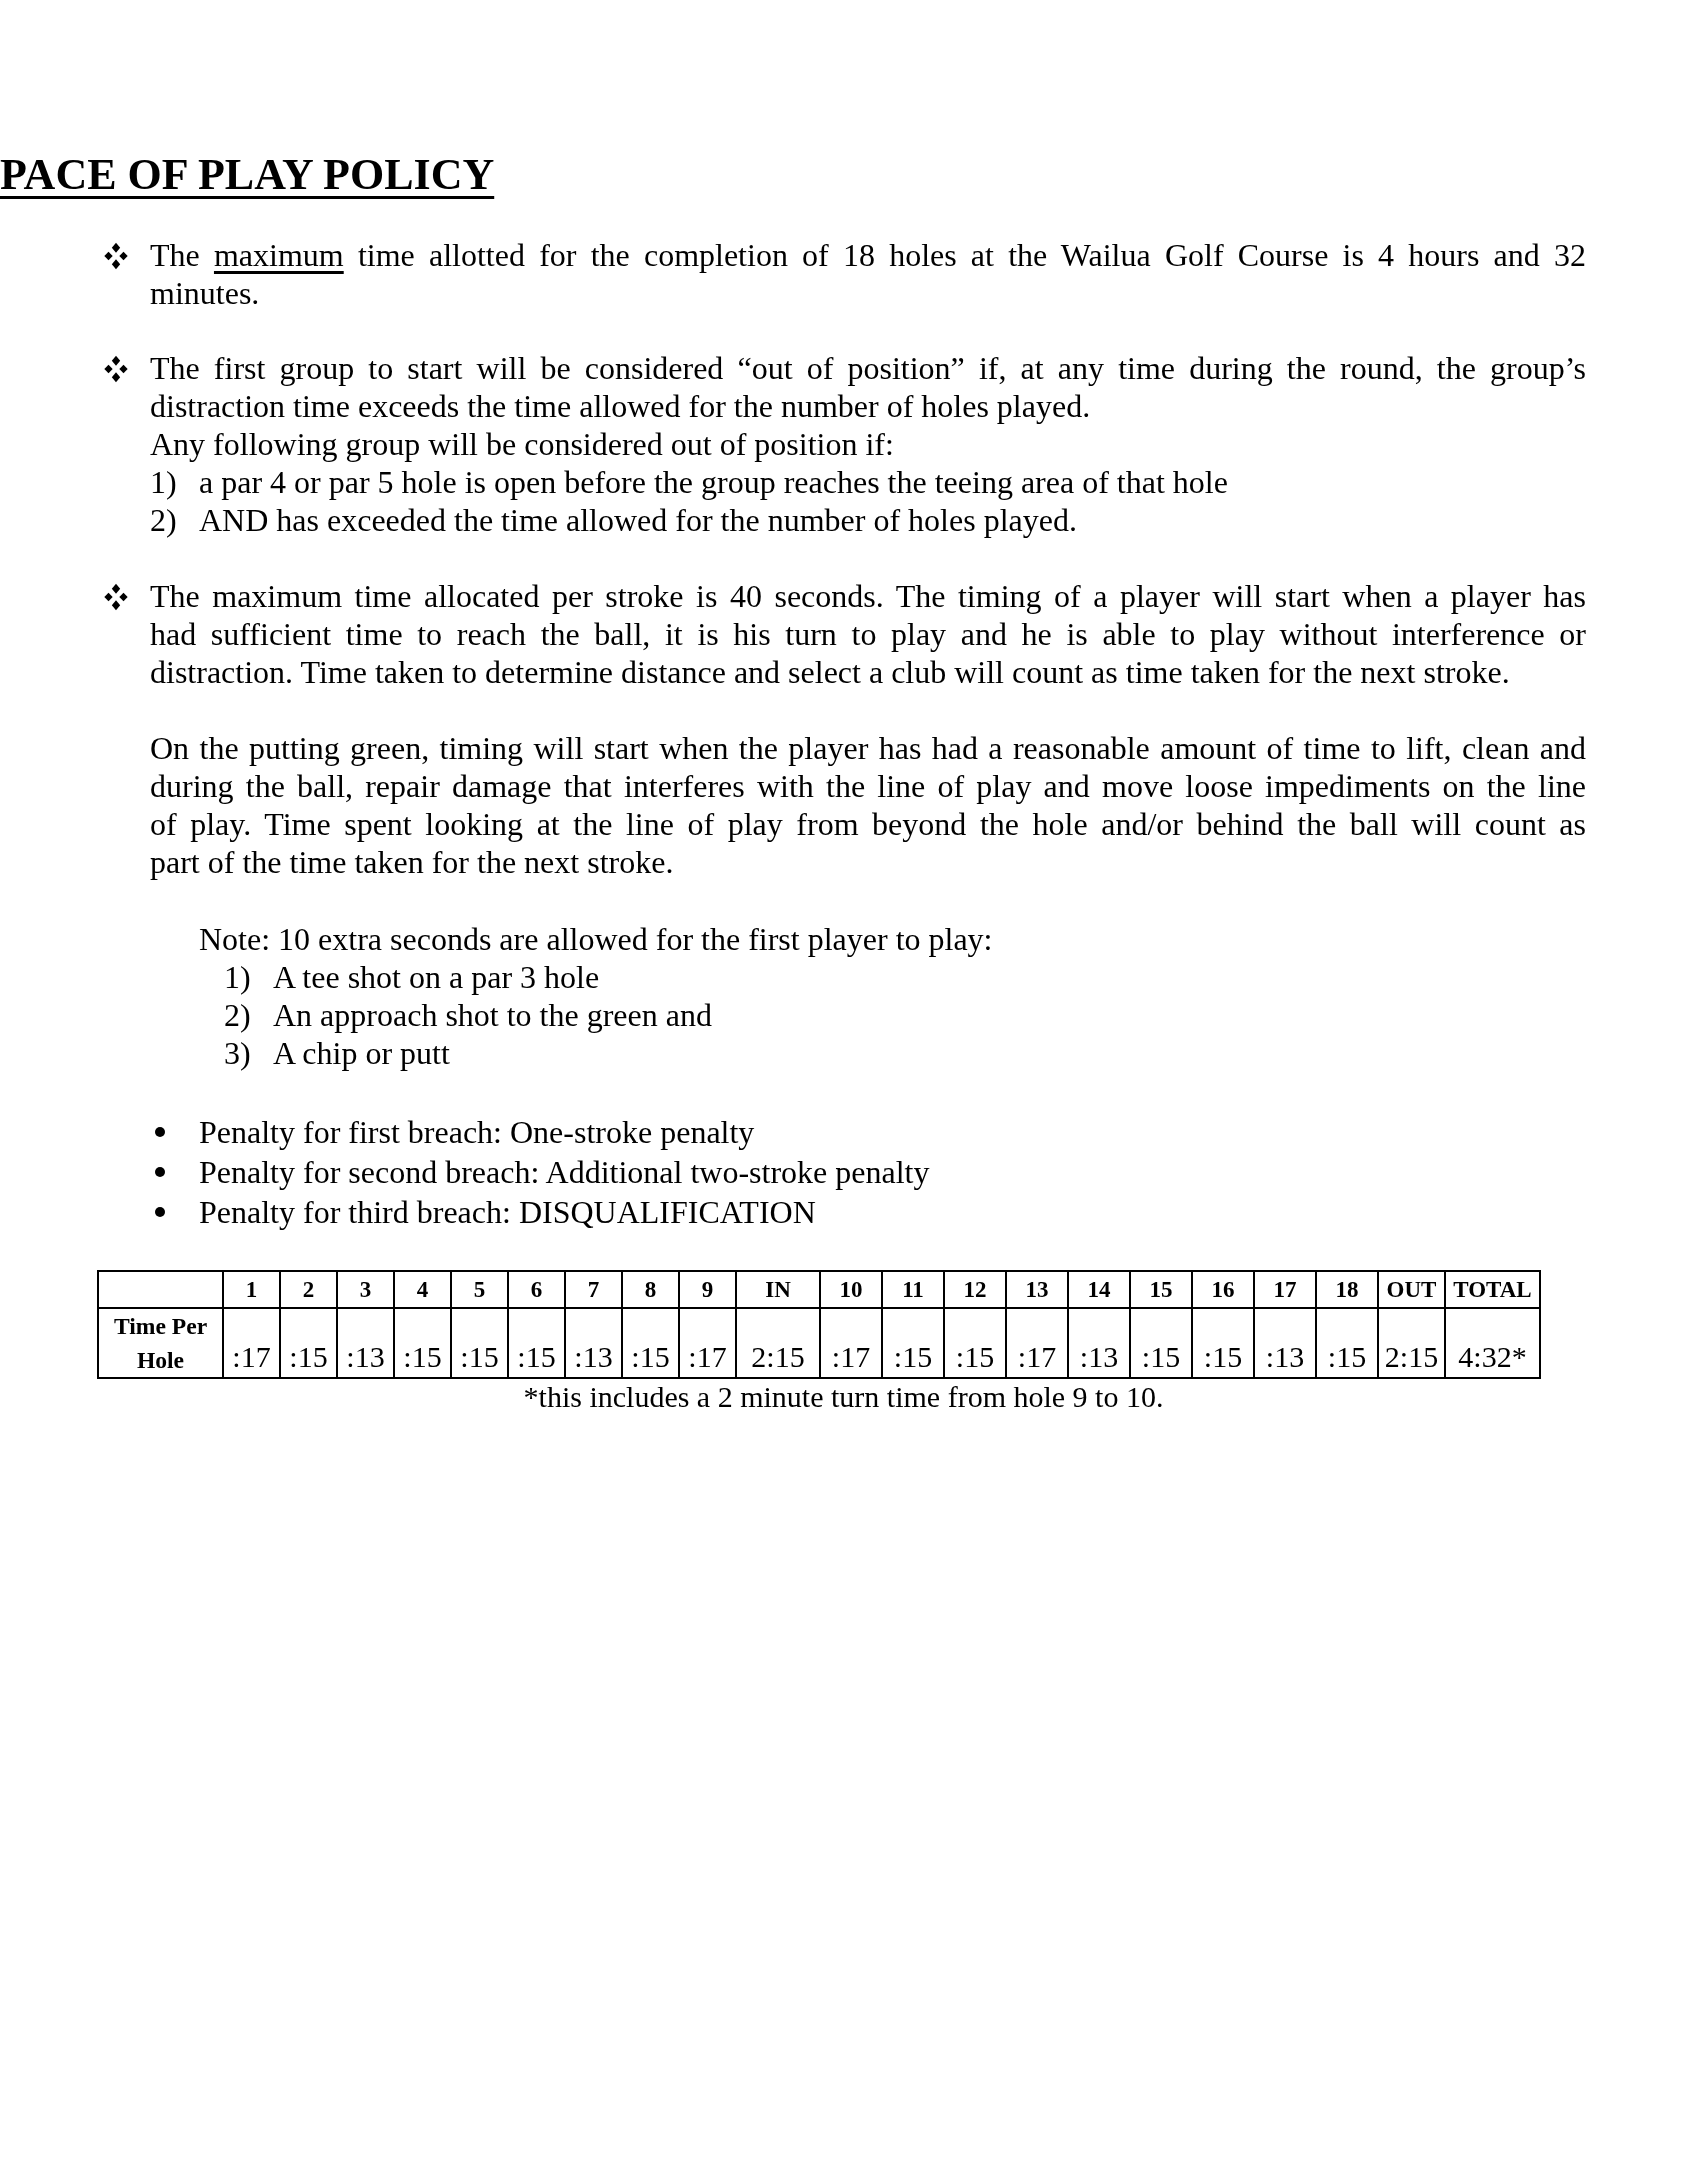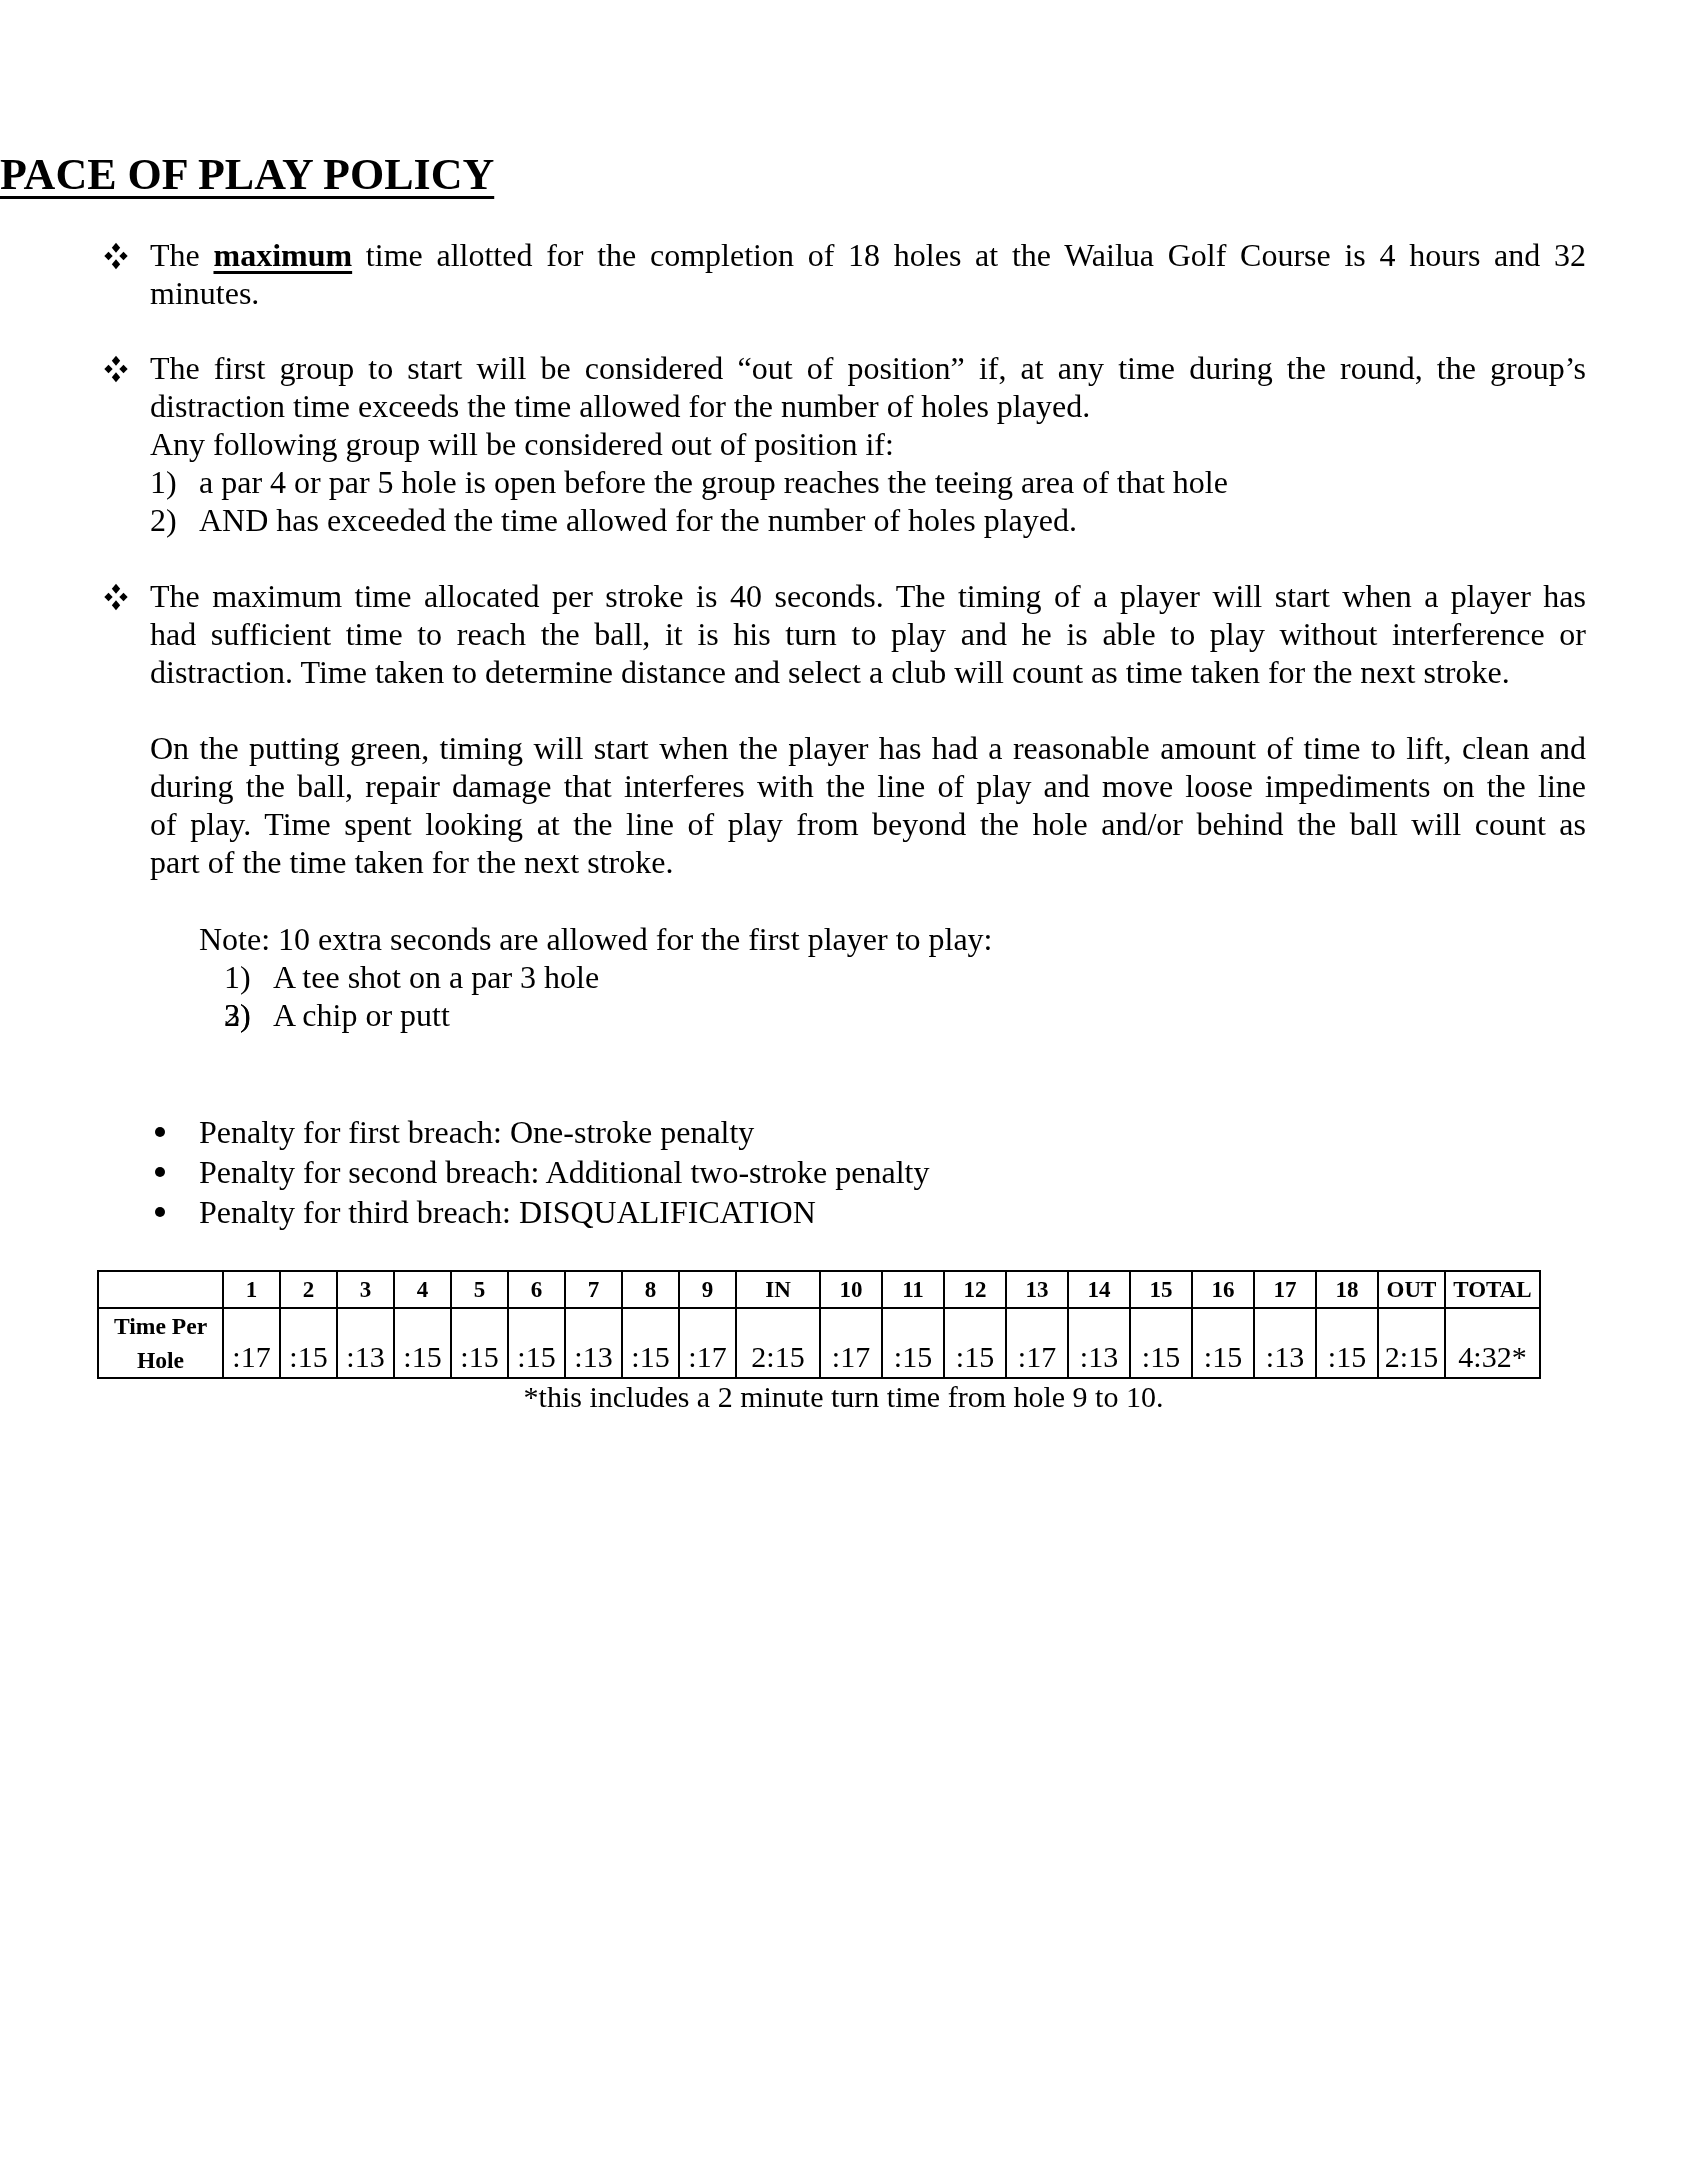--- a/index.html
+++ b/index.html
@@ -15,21 +15,21 @@
   }
   .title span { text-decoration: underline; text-decoration-thickness: 3.4px; text-underline-offset: 6.7px; }
   .para {
     position: absolute; left: 150px; width: 1436px;
     font-size: 32px; line-height: 38px; text-align: justify;
   }
   .diamond {
     position: absolute; left: 101px; width: 30px; height: 30px;
   }
   .diamond svg { width: 30px; height: 30px; }
-  .bold-u { font-weight: bold; text-decoration: underline; text-decoration-thickness: 2.5px; text-underline-offset: 5px; margin-top: 24px; }
+  .bold-u { font-weight: normal; text-decoration: underline; text-decoration-thickness: 2.5px; text-underline-offset: 5px; margin-top: 24px; }
   .numlist { margin: 0; padding: 0; list-style: none; }
   .numlist li { position: relative; padding-left: 49px; }
   .numlist li .num { position: absolute; left: 0; }
   .note { position: absolute; left: 199px; font-size: 32px; line-height: 38px; }
   .note .numlist li { padding-left: 74px; }
   .note .numlist li .num { left: 25px; }
   .penalties { position: absolute; left: 150px; font-size: 32px; line-height: 40px; }
   .penalties .pitem { position: relative; padding-left: 49px; }
   .penalties .dot {
     position: absolute; left: 5px; top: 15px; width: 10px; height: 10px;
@@ -111,21 +111,21 @@
   <div style="text-align-last:justify;">On the putting green, timing will start when the player has had a reasonable amount of time to lift, clean and</div>
   <div style="text-align-last:justify;">during the ball, repair damage that interferes with the line of play and move loose impediments on the line</div>
   <div style="text-align-last:justify;">of play.  Time spent looking at the line of play from beyond the hole and/or behind the ball will count as</div>
   <div>part of the time taken for the next stroke.</div>
 </div>
 
 <div class="note" style="top:920px;">
   <div>Note:  10 extra seconds are allowed for the first player to play:</div>
   <ul class="numlist">
     <li><span class="num">1)</span><span>A tee shot on a par 3 hole</span></li>
-    <li><span class="num">2)</span></li>
+    <li><span class="num">2)</span><span>An approach shot to the green and</span></li>
     <li><span class="num">3)</span><span>A chip or putt</span></li>
   </ul>
 </div>
 
 <div class="penalties" style="top:1112px;">
   <div class="pitem"><span class="dot"></span><span>Penalty for first breach: One-stroke penalty</span></div>
   <div class="pitem"><span class="dot"></span><span>Penalty for second breach: Additional two-stroke penalty</span></div>
   <div class="pitem"><span class="dot"></span><span>Penalty for third breach:  DISQUALIFICATION</span></div>
 </div>
 

